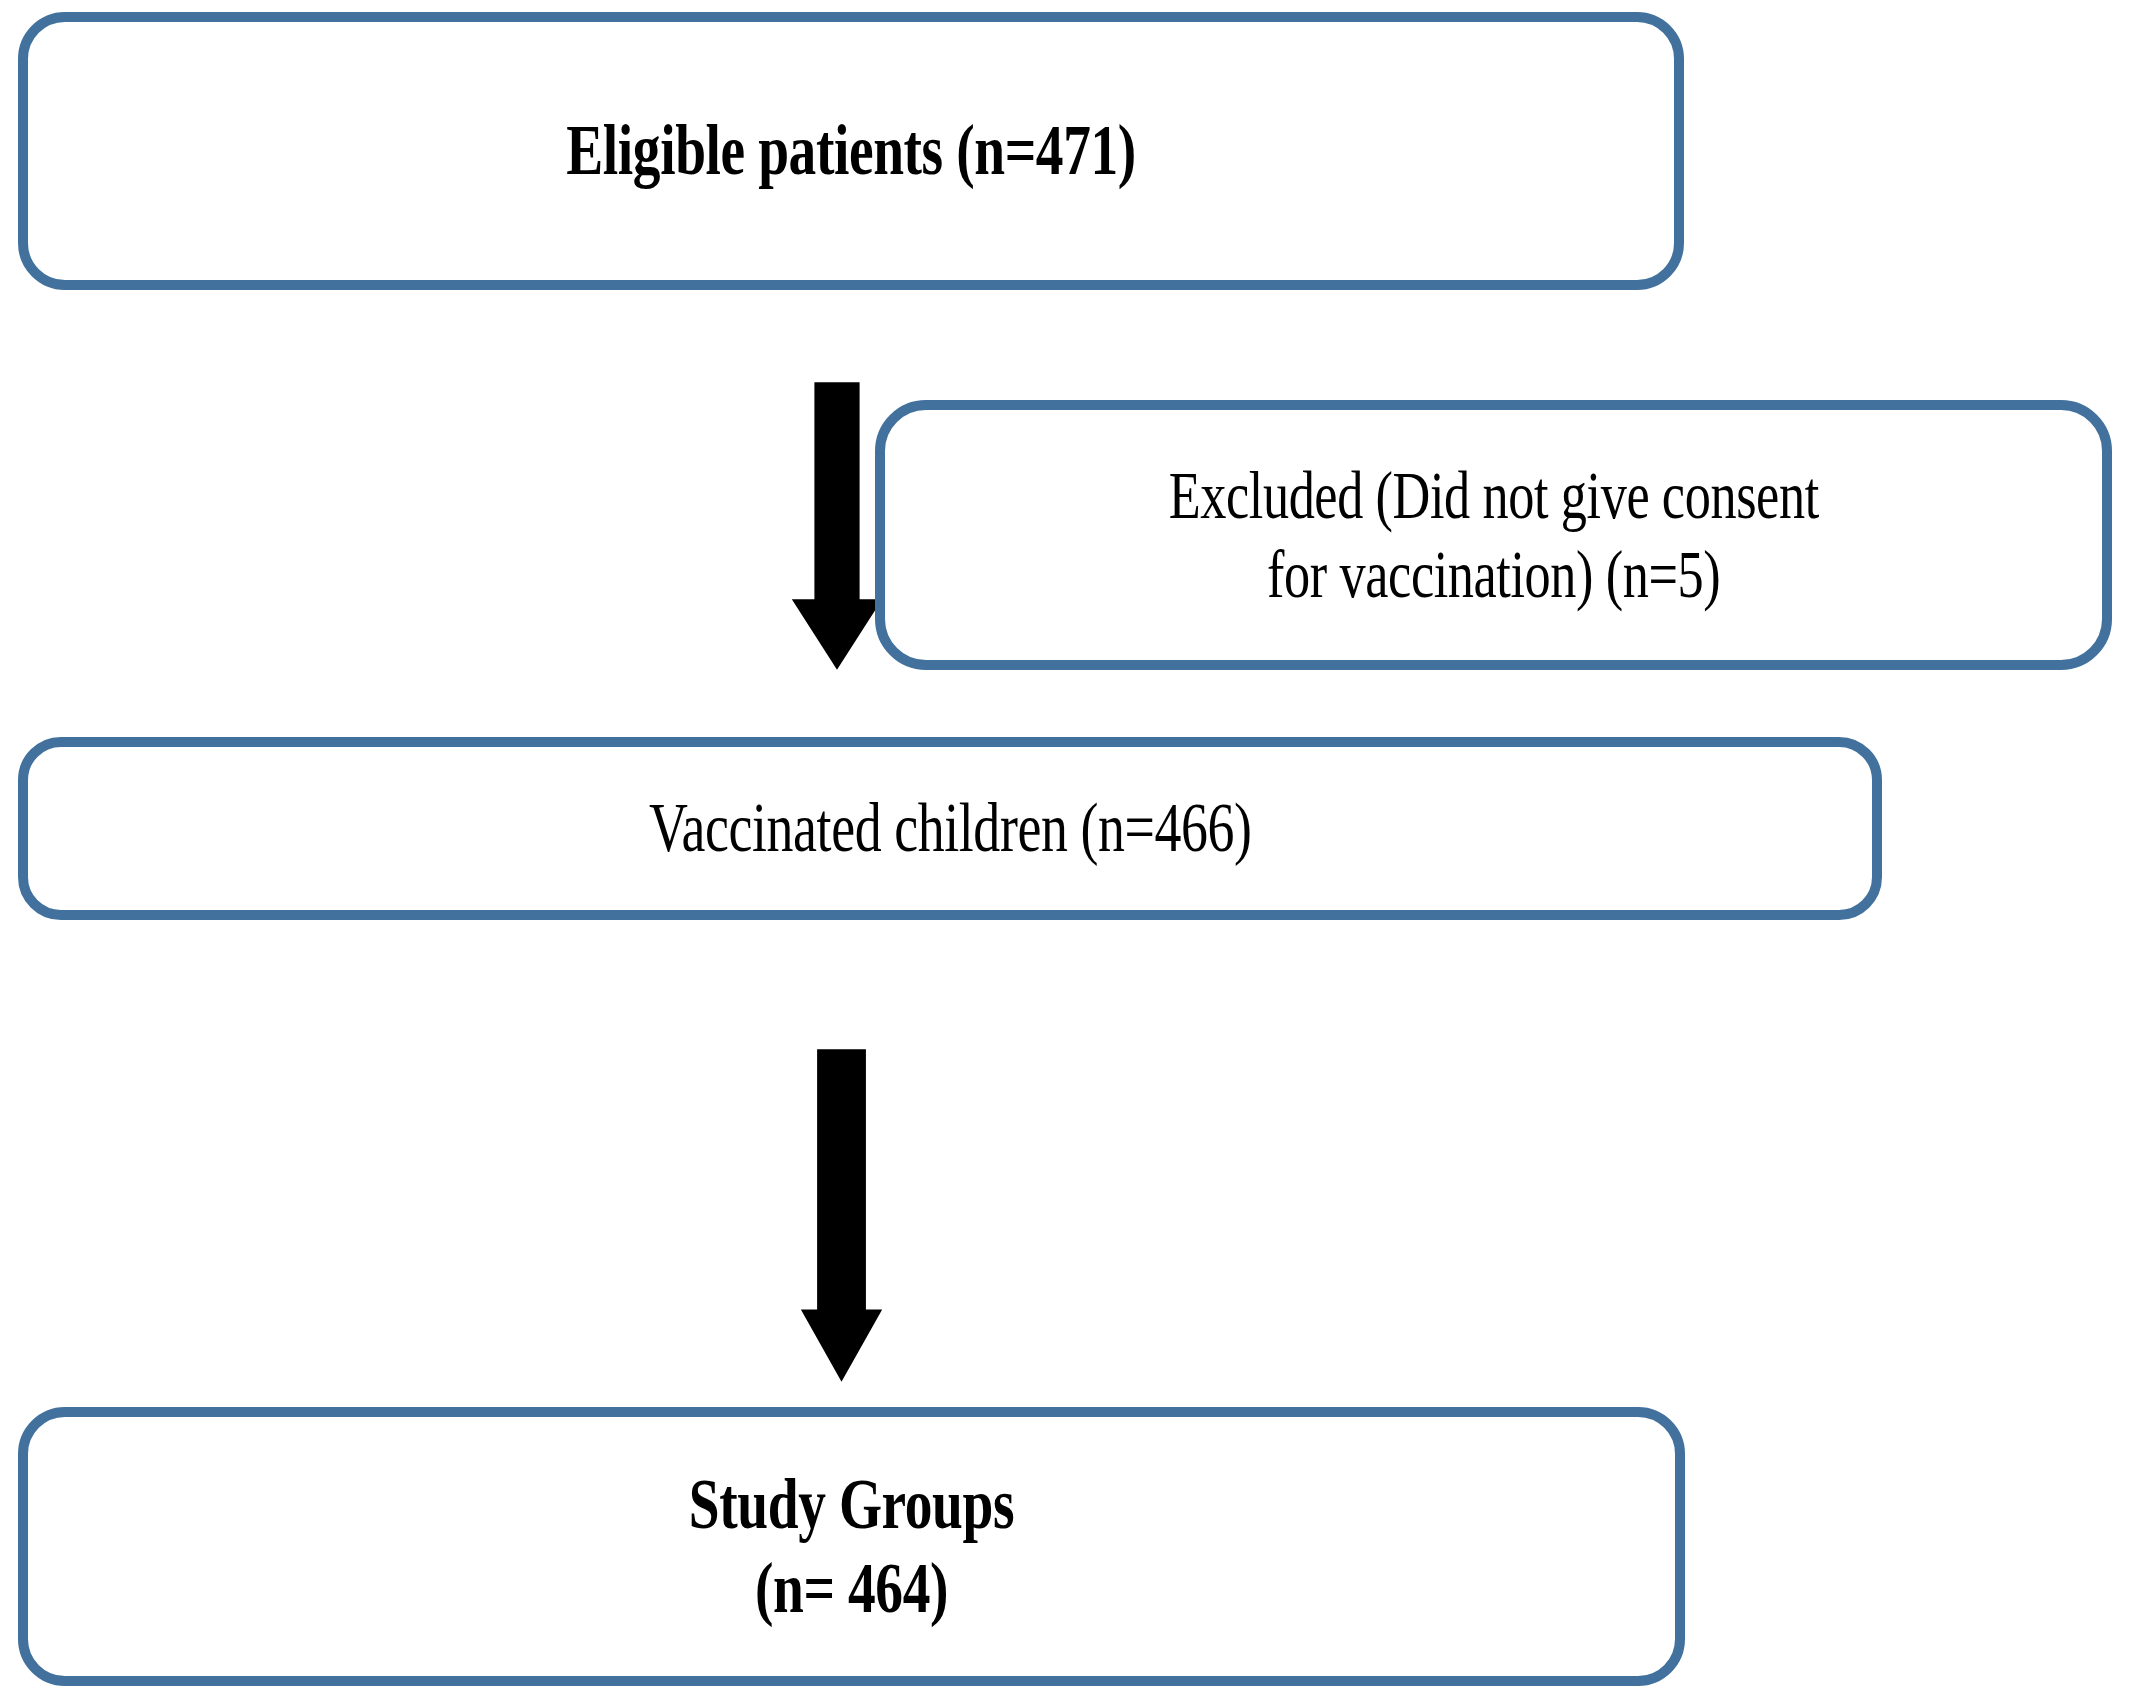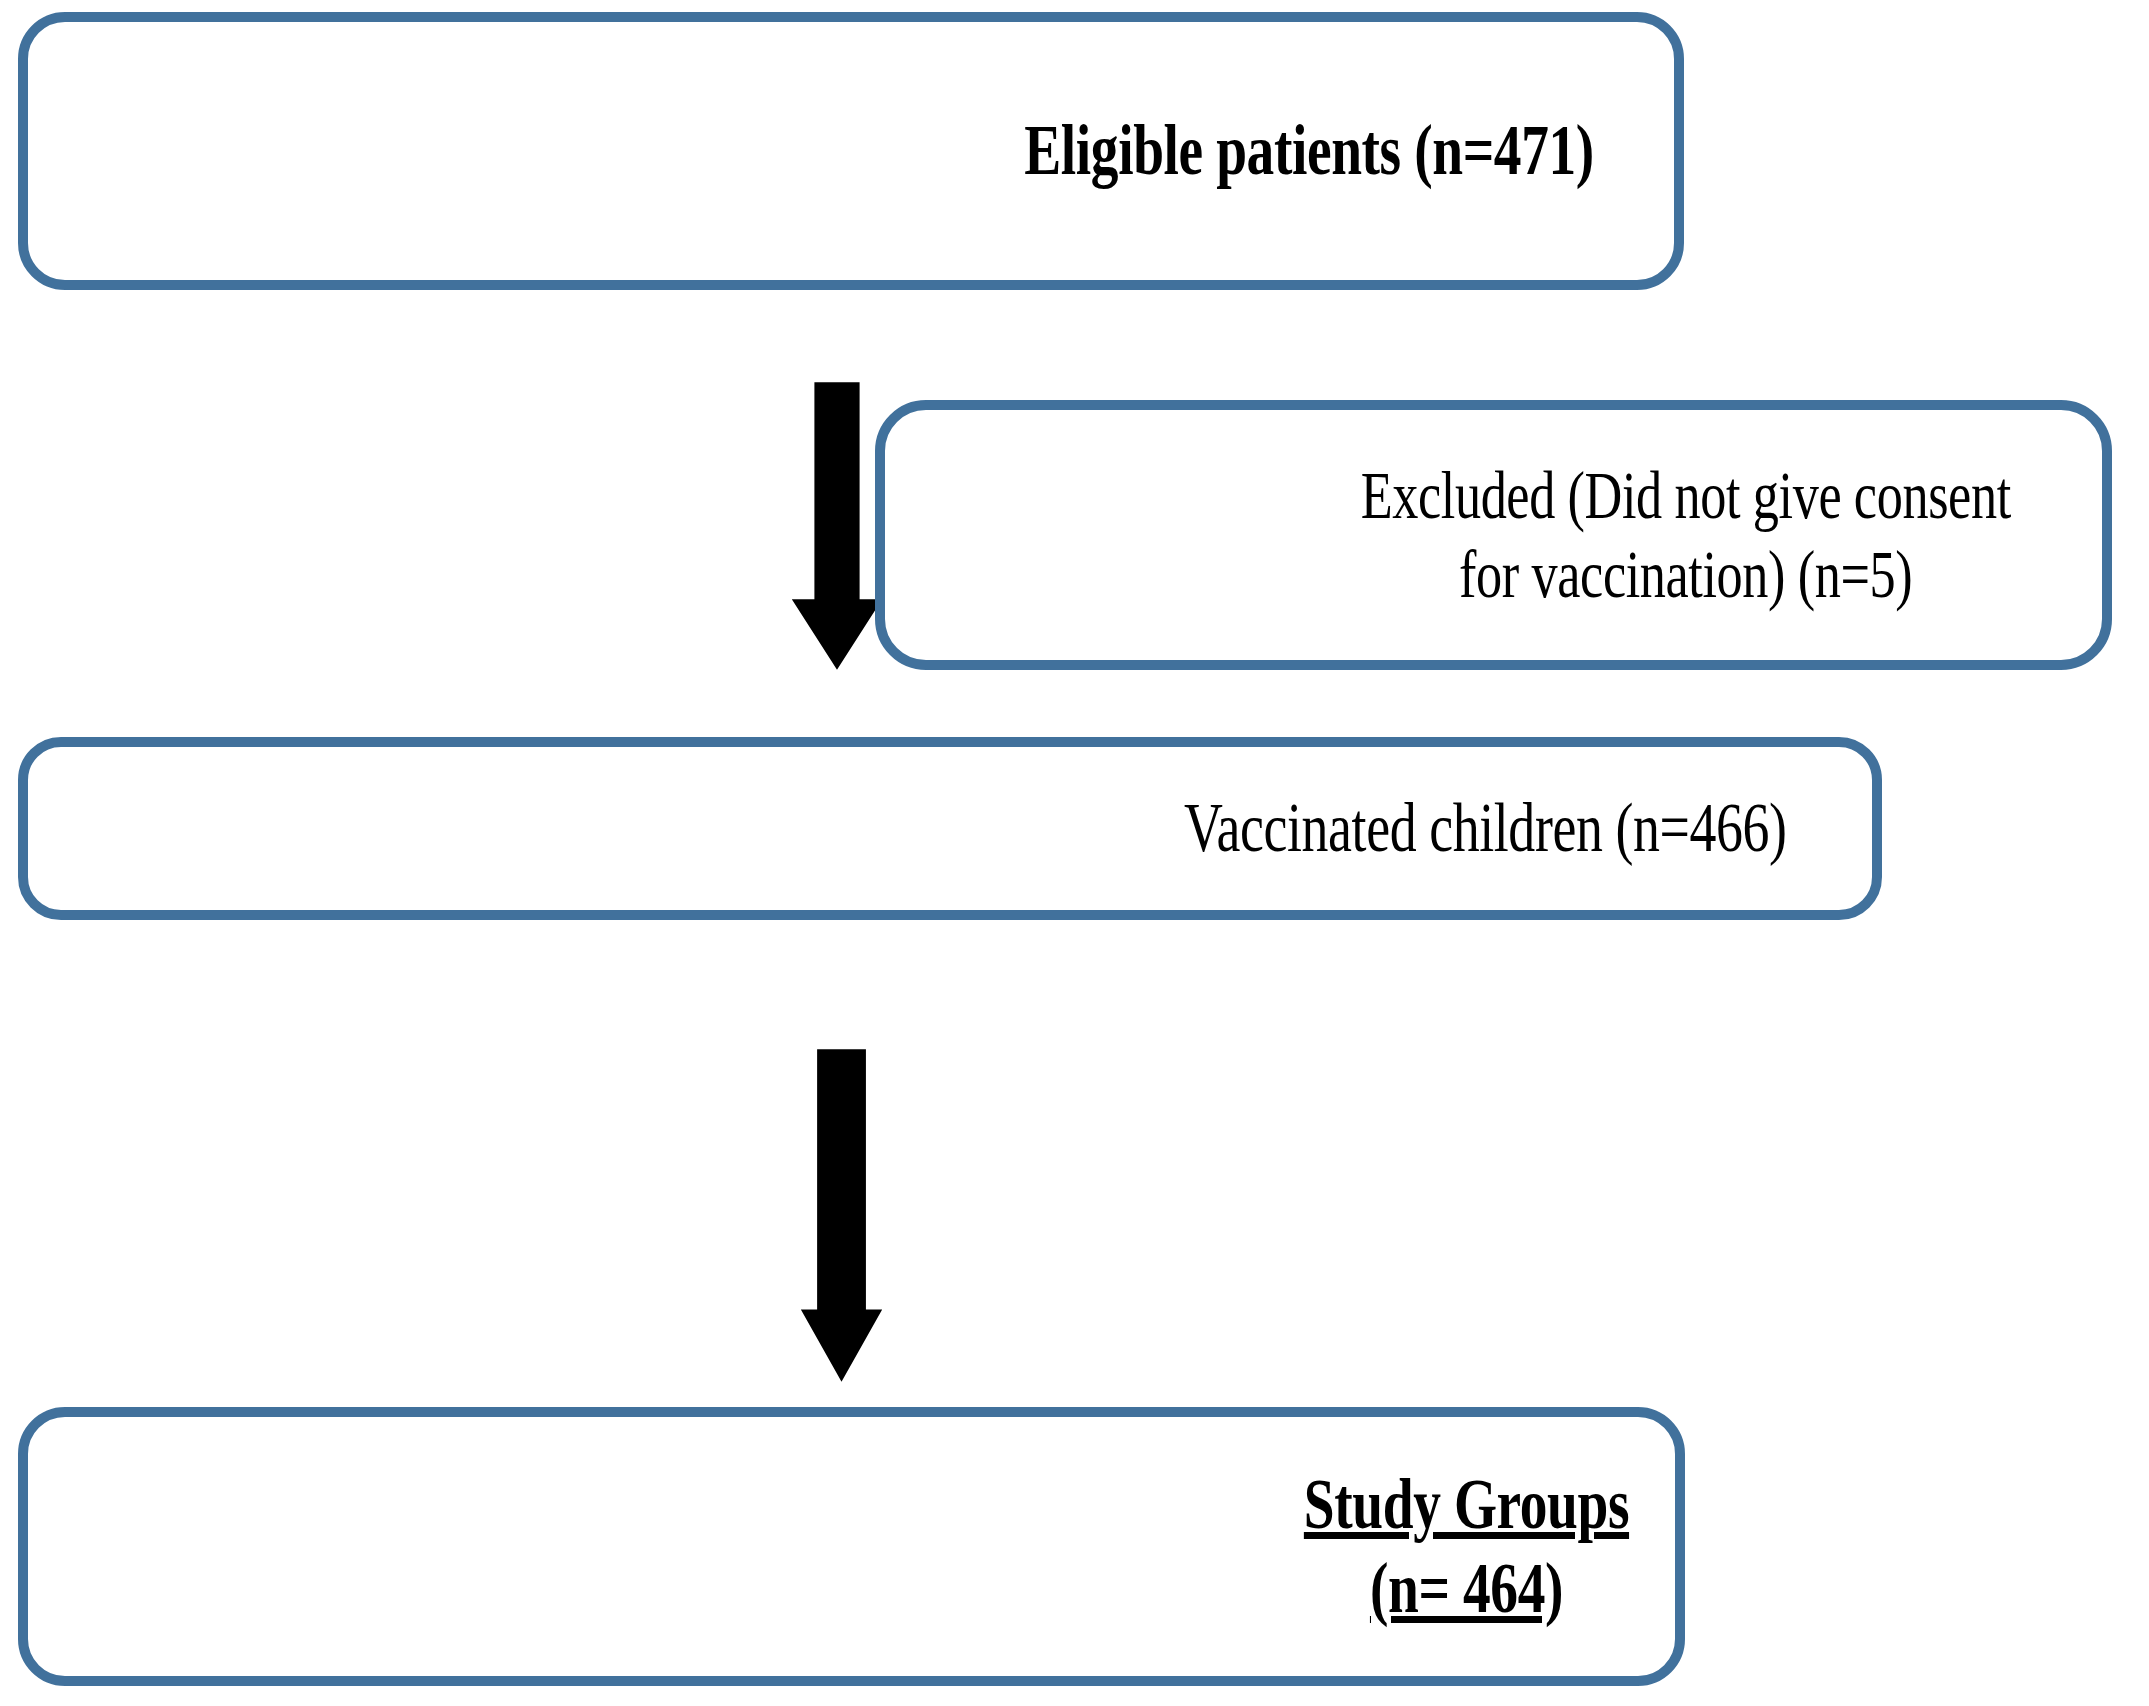--- a/index.html
+++ b/index.html
@@ -16,39 +16,39 @@
     font-family: "Liberation Serif", "DejaVu Serif", serif;
   }
   .node {
     position: absolute;
     box-sizing: border-box;
     background: #ffffff;
     border: 10px solid #41719C;
     border-radius: 47px;
     display: flex;
     align-items: center;
-    justify-content: flex-end;
+    justify-content: center;
     text-align: center;
   }
   .node-text {
     color: #000000;
     line-height: 1.18;
     white-space: pre-line;
     transform: scaleX(0.78);
     transform-origin: center center;
     letter-spacing: -0.5px;
   }
   .bold .node-text { font-weight: bold; }
 
   
   #node-eligible      { left: 18px;  top: 11.8px;   width: 1666px; height: 278px; }
   #node-excluded-1    { left: 875px; top: 386px;  width: 1237px; height: 270px; border-radius: 51px; margin-top: 14px; }
   #node-vaccinated    { left: 18px;  top: 737px;  width: 1864px; height: 183px; border-radius: 43px; }
   #node-excluded-2    { left: 871px; top: 1067px; width: 1264px; height: 282px; border-radius: 51px; }
-  #node-study-groups  { left: 18px;  top: 1407px; width: 1667px; height: 279px; text-decoration: underline; }
+  #node-study-groups  { left: 18px;  top: 1407px; width: 1667px; height: 279px; }
 
   #node-eligible .node-text     { font-size: 71px; }
   #node-excluded-1 .node-text   { font-size: 67px; }
   #node-vaccinated .node-text   { font-size: 69px; }
   #node-excluded-2 .node-text   { font-size: 67px; }
   #node-study-groups .node-text { font-size: 71px; }
 
   
   .arrow {
     position: absolute;

